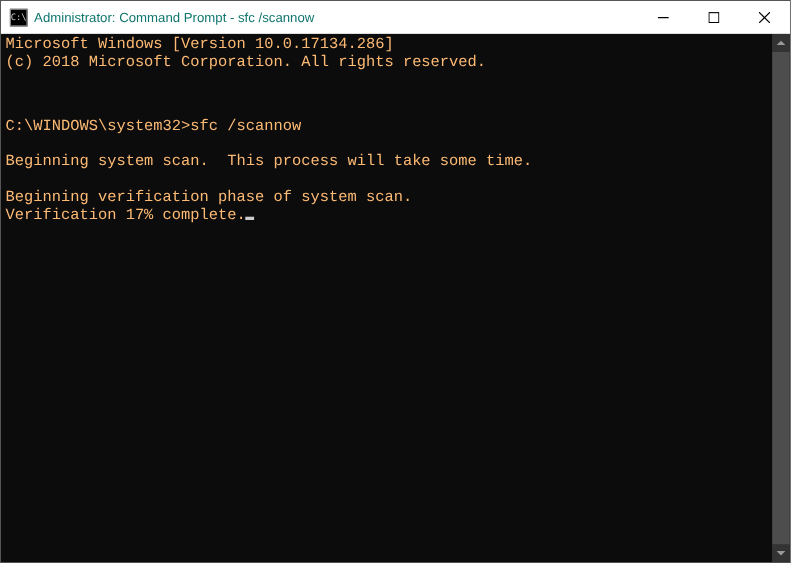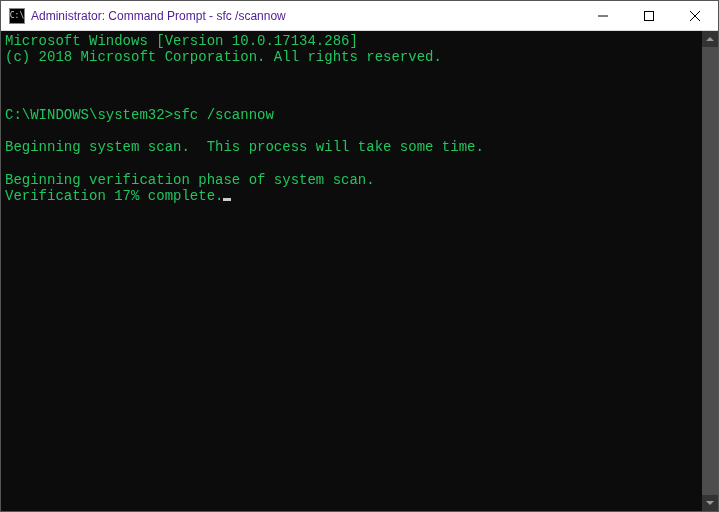--- a/index.html
+++ b/index.html
@@ -40,21 +40,21 @@
       font-size: 8px;
       font-family: Consolas, monospace;
       display: flex;
       align-items: center;
       justify-content: center;
       line-height: 1;
       border: 1px solid #888;
     }
     .titlebar-text {
       font-size: 12px;
-      color: #4c1d95;
+      color: #0f766e;
       flex: 1;
       white-space: nowrap;
       overflow: hidden;
     }
     .win-controls {
       display: flex;
       height: 100%;
     }
     .win-btn {
       width: 46px;
@@ -75,21 +75,21 @@
     }
     .terminal-area {
       flex: 1;
       display: flex;
       background: #0c0c0c;
       min-height: 0;
     }
     .terminal {
       flex: 1;
       background: #0c0c0c;
-      color: #22c55e;
+      color: #fdba74;
       font-family: Consolas, "Courier New", monospace;
       font-size: 14px;
       line-height: 1.15;
       padding: 2px 4px;
       white-space: pre;
       overflow: hidden;
     }
     .scrollbar {
       width: 16px;
       background: #2b2b2b;

